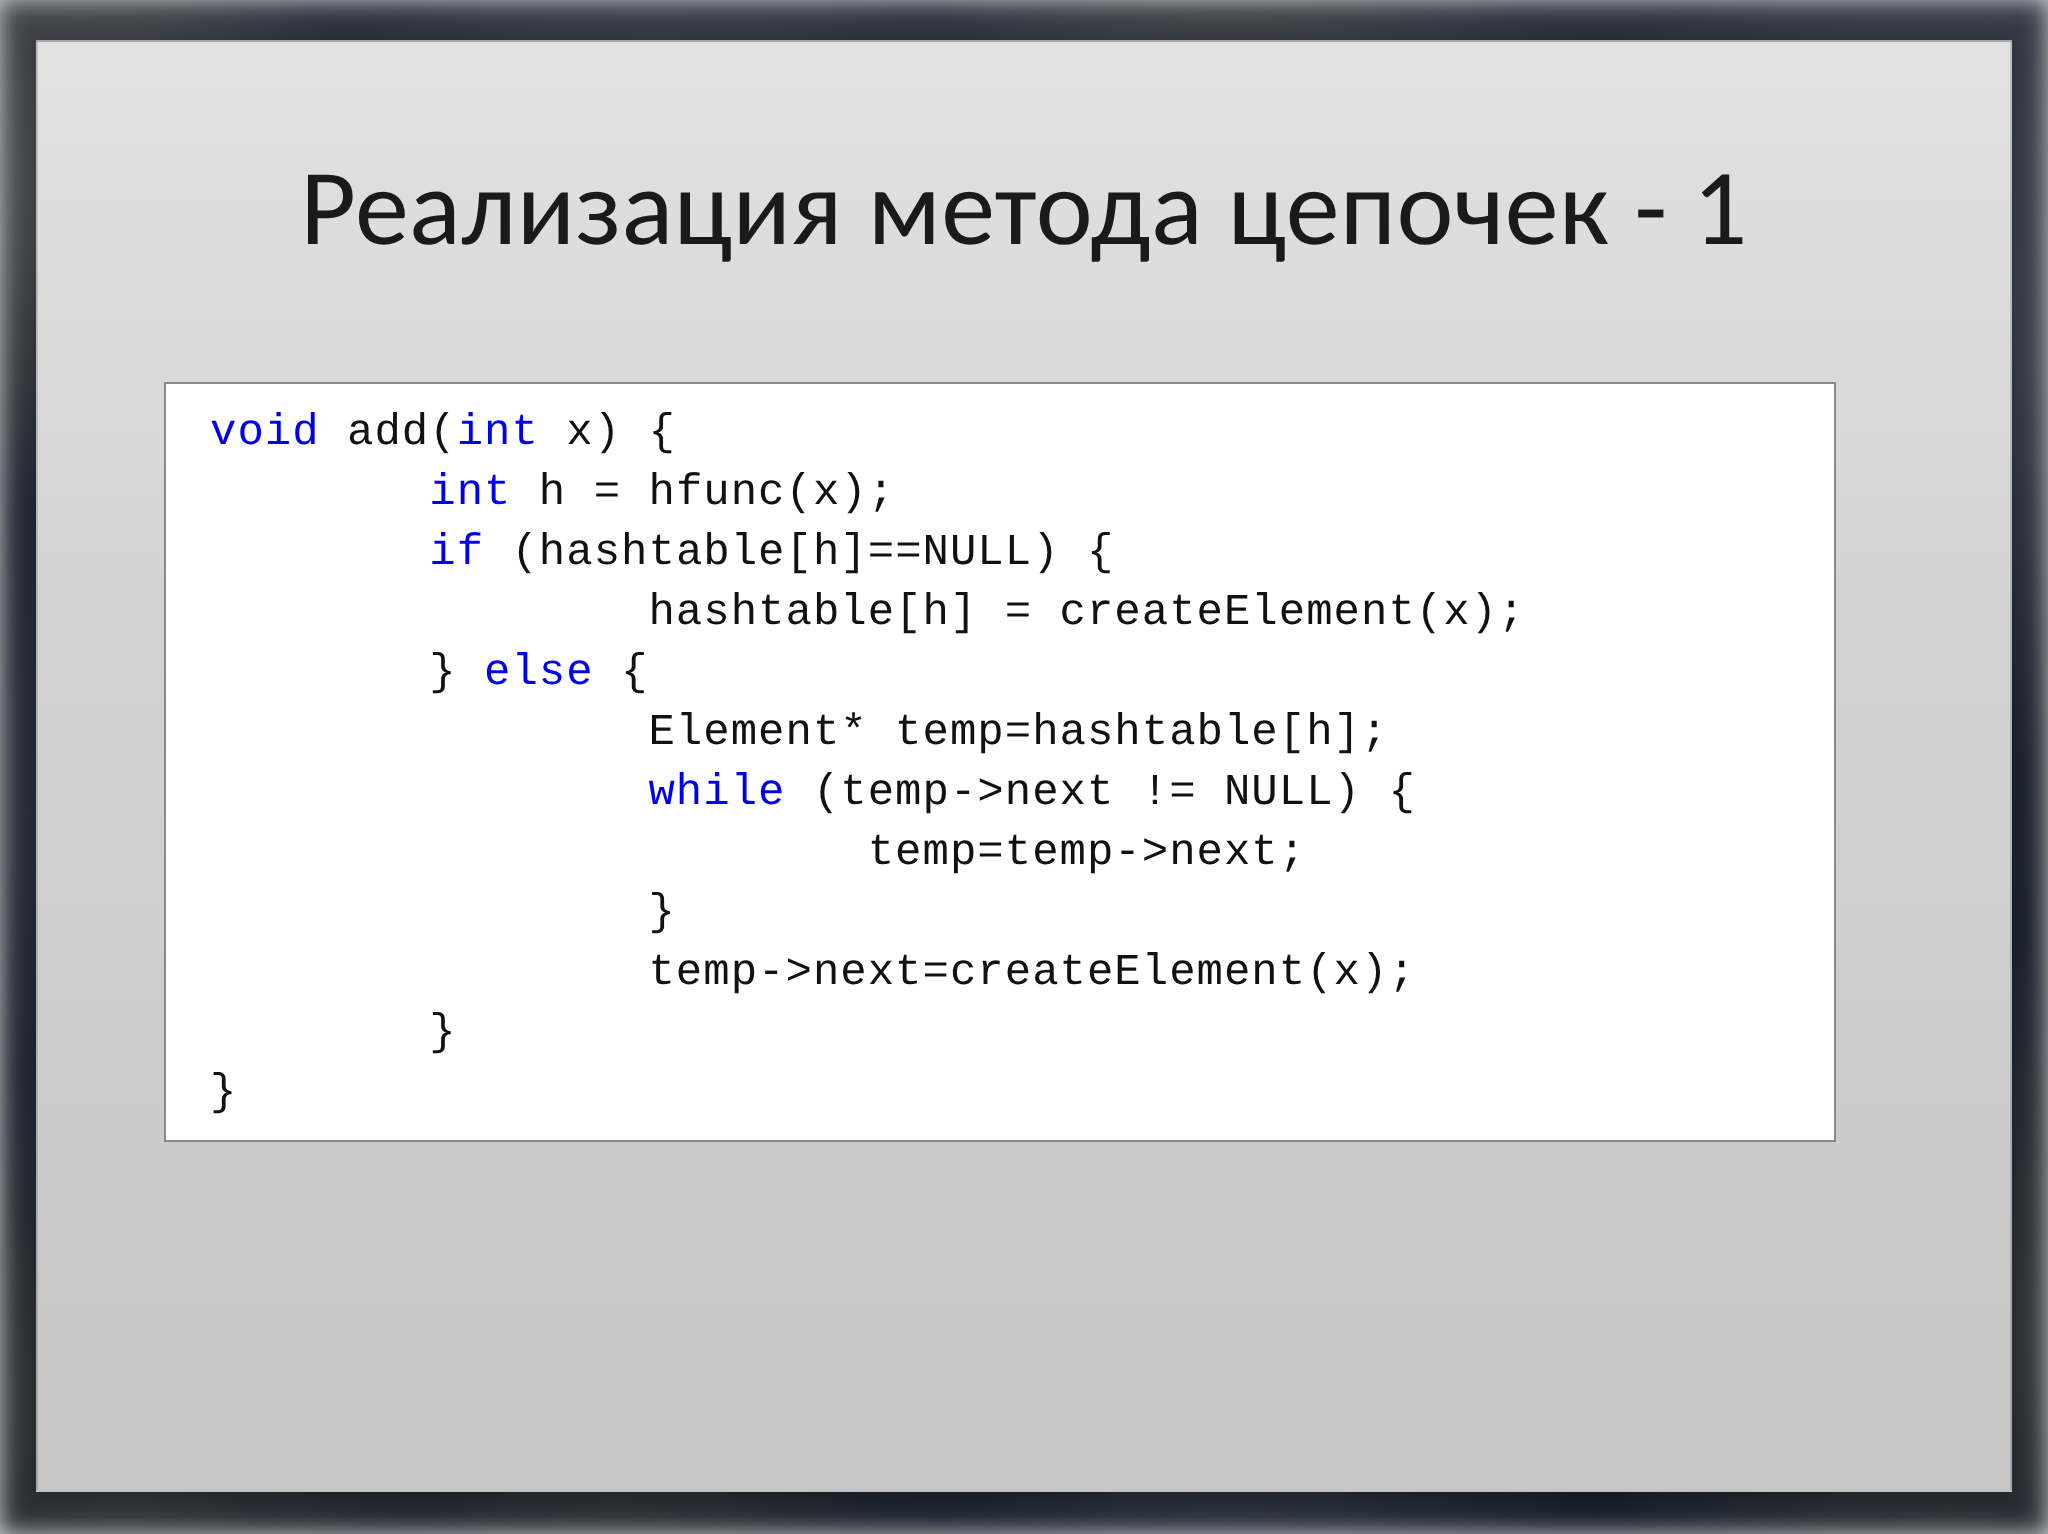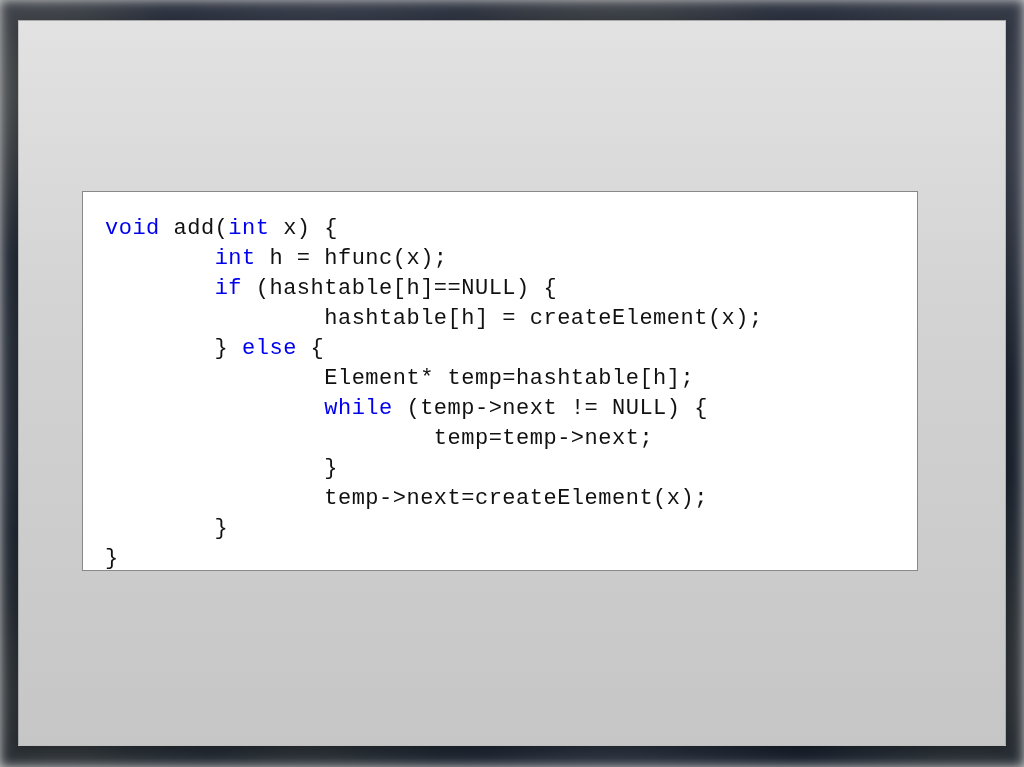--- a/index.html
+++ b/index.html
@@ -49,40 +49,41 @@
     letter-spacing: 0.2px;
   }
   .codebox {
     position: absolute;
     left: 63px;
     top: 170px;
     width: 836px;
     height: 380px;
     background: #ffffff;
     border: 1px solid #888;
-    padding: 22px 20px 20px 22px;
+    padding: 10px 20px 20px 22px;
     box-sizing: border-box;
   }
   .code {
     font-family: "Courier New", Courier, monospace;
     font-size: 22px;
     line-height: 30px;
     white-space: pre;
     color: #111;
     letter-spacing: 0.5px;
   }
   .kw { color: #0000ee; }
 </style>
 </head>
 <body>
 
 <div class="bg"></div>
 
 <div class="slide">
 
+  <div class="title">Реализация метода цепочек - 1</div>
 
   <div class="codebox">
     <div class="code"><span class="kw">void</span><span> add(</span><span class="kw">int</span><span> x) {</span>
 <span>        </span><span class="kw">int</span><span> h = hfunc(x);</span>
 <span>        </span><span class="kw">if</span><span> (hashtable[h]==NULL) {</span>
 <span>                hashtable[h] = createElement(x);</span>
 <span>        } </span><span class="kw">else</span><span> {</span>
 <span>                Element* temp=hashtable[h];</span>
 <span>                </span><span class="kw">while</span><span> (temp-&gt;next != NULL) {</span>
 <span>                        temp=temp-&gt;next;</span>

